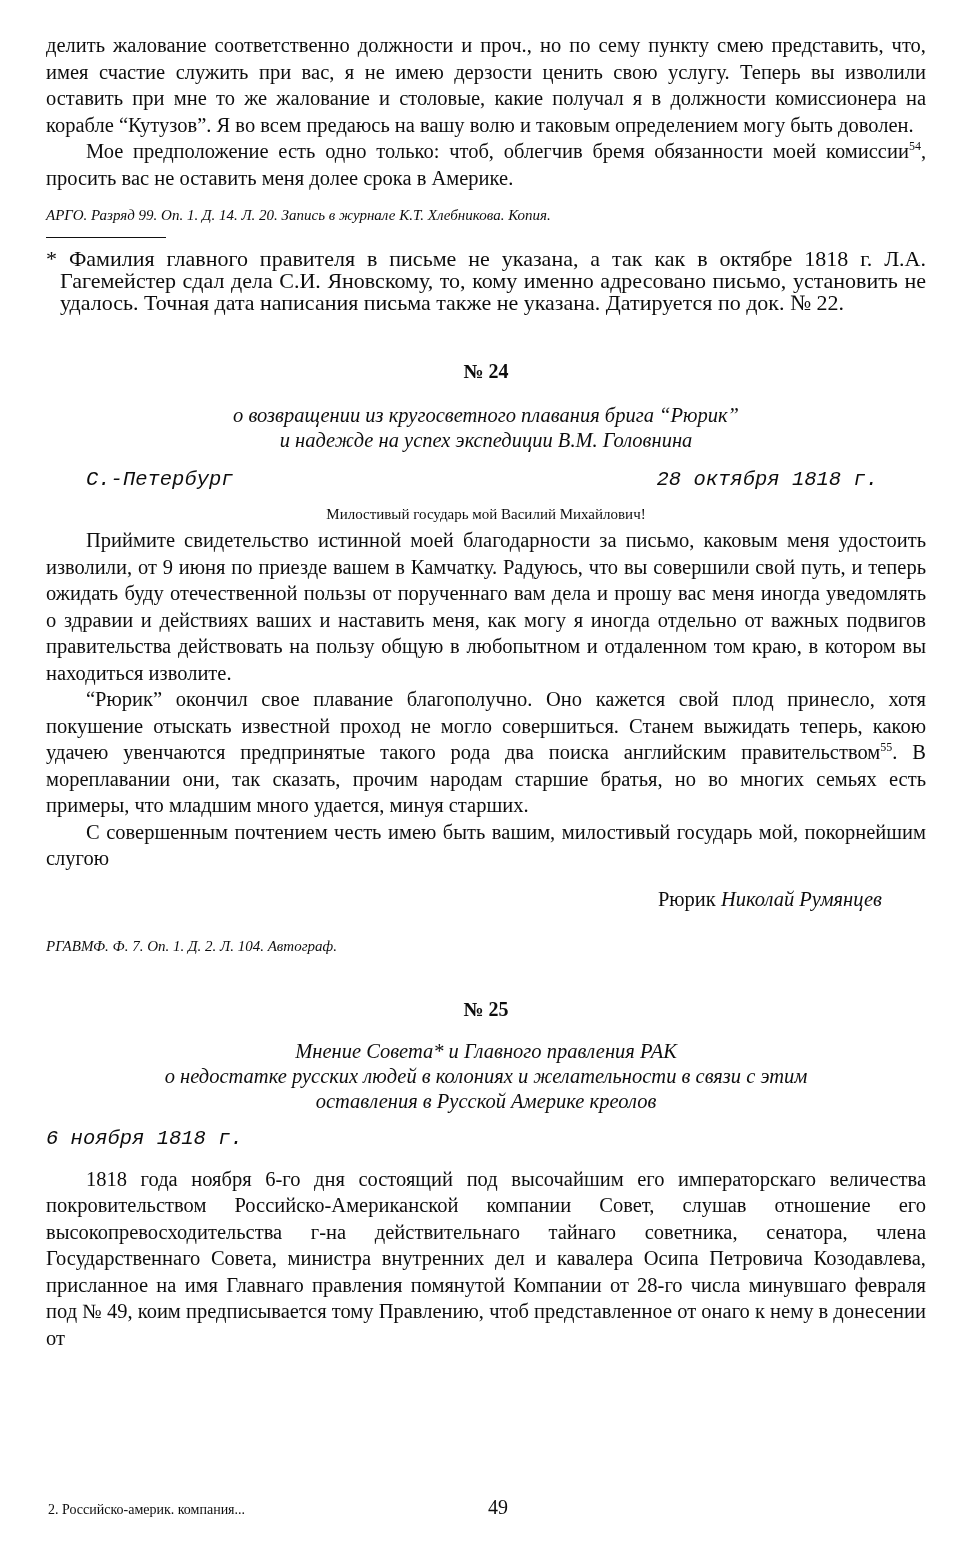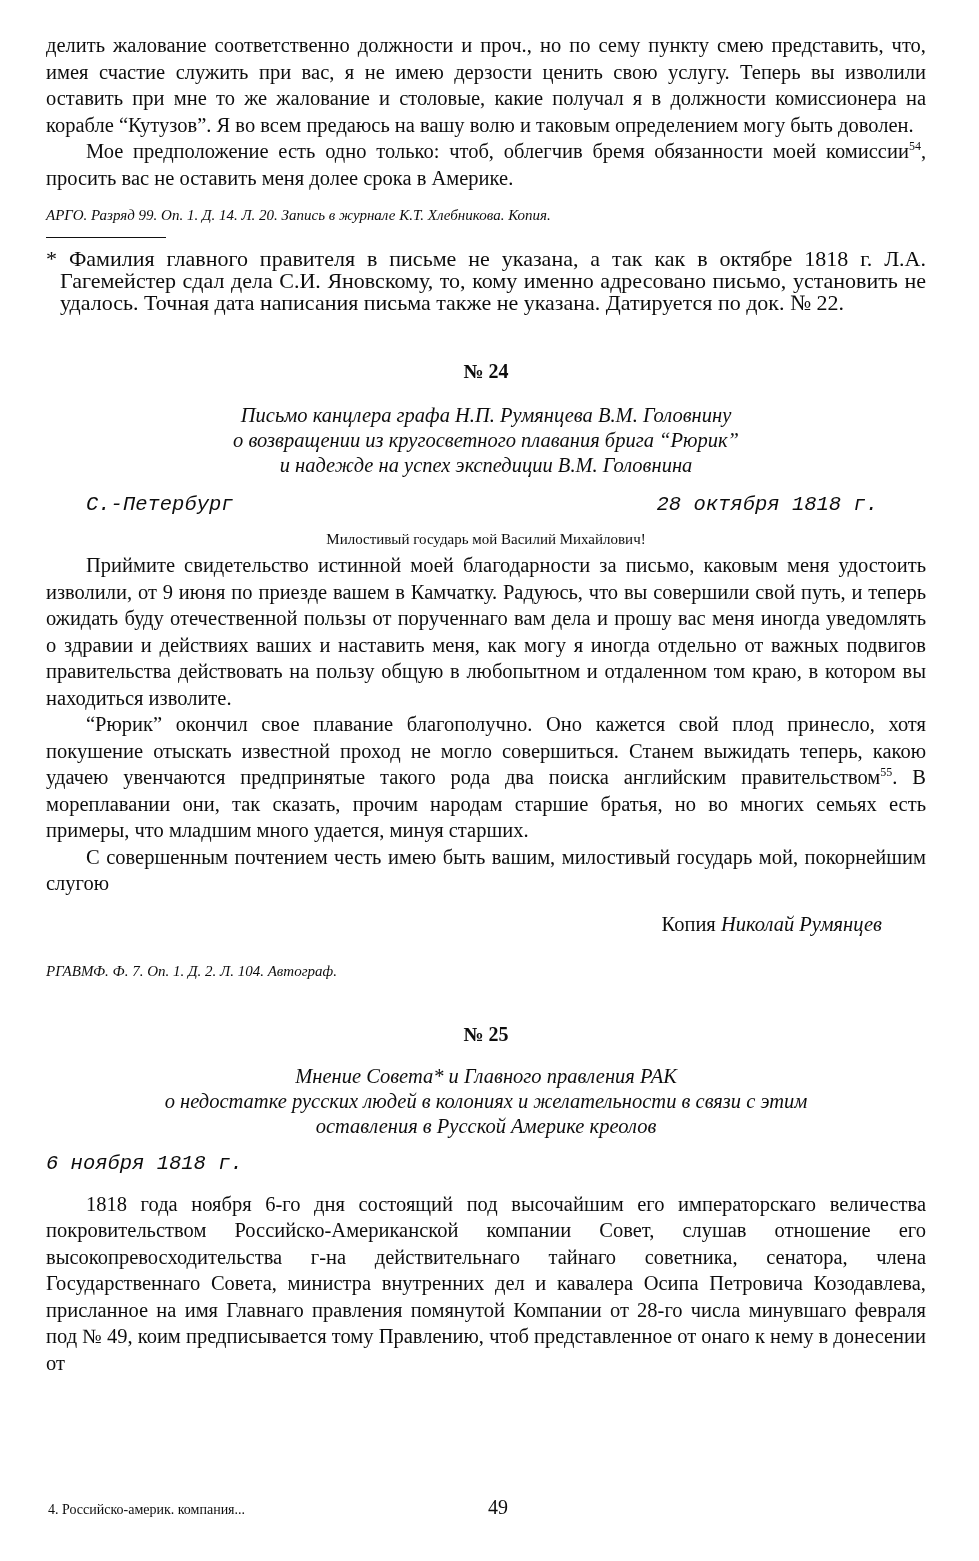--- a/index.html
+++ b/index.html
@@ -30,46 +30,45 @@
   <p class="p" style="text-align-last:left;">делить жалование соответственно должности и проч., но по сему пункту смею представить, что, имея счастие служить при вас, я не имею дерзости ценить свою услугу. Теперь вы изволили оставить при мне то же жалование и столовые, какие получал я в должности комиссионера на корабле “Кутузов”. Я во всем предаюсь на вашу волю и таковым определением могу быть доволен.</p>
   <p class="p indent" style="text-align-last:left;"><span>Мое предположение есть одно только: чтоб, облегчив бремя обязанности моей комиссии</span><sup>54</sup><span>, просить вас не оставить меня долее срока в Америке.</span></p>
 
   <p class="src" style="margin-top:14px;">АРГО. Разряд 99. Оп. 1. Д. 14. Л. 20. Запись в журнале К.Т. Хлебникова. Копия.</p>
 
   <div class="rule" style="margin-top:12px;"></div>
   <p class="fn" style="margin-top:10px;">* Фамилия главного правителя в письме не указана, а так как в октябре 1818 г. Л.А. Гагемейстер сдал дела С.И. Яновскому, то, кому именно адресовано письмо, установить не удалось. Точная дата написания письма также не указана. Датируется по док. № 22.</p>
 
   <p class="docno" style="margin-top:46px;">№ 24</p>
   <div style="margin-top:20px;">
-    <p class="title">Письмо канцлера графа Н.П. Румянцева В.М. Головнину</p>
     <p class="title">о возвращении из кругосветного плавания брига “Рюрик”</p>
     <p class="title">и надежде на успех экспедиции В.М. Головнина</p>
   </div>
   <div class="row" style="margin-top:14px; padding-left:40px; padding-right:48px;">
     <span>С.-Петербург</span>
     <span>28 октября 1818 г.</span>
   </div>
   <p class="salute" style="margin-top:8px;">Милостивый государь мой Василий Михайлович!</p>
   <p class="p indent" style="text-align-last:left;">Приймите свидетельство истинной моей благодарности за письмо, каковым меня удостоить изволили, от 9 июня по приезде вашем в Камчатку. Радуюсь, что вы совершили свой путь, и теперь ожидать буду отечественной пользы от порученнаго вам дела и прошу вас меня иногда уведомлять о здравии и действиях ваших и наставить меня, как могу я иногда отдельно от важных подвигов правительства действовать на пользу общую в любопытном и отдаленном том краю, в котором вы находиться изволите.</p>
   <p class="p indent" style="text-align-last:left;"><span>“Рюрик” окончил свое плавание благополучно. Оно кажется свой плод принесло, хотя покушение отыскать известной проход не могло совершиться. Станем выжидать теперь, какою удачею увенчаются предпринятые такого рода два поиска английским правительством</span><sup>55</sup><span>. В мореплавании они, так сказать, прочим народам старшие братья, но во многих семьях есть примеры, что младшим много удается, минуя старших.</span></p>
   <p class="p indent" style="text-align-last:left;">С совершенным почтением честь имею быть вашим, милостивый государь мой, покорнейшим слугою</p>
   <div class="sign" style="margin-top:14px;">
-    <span>Копия</span>
+    <span>Рюрик</span>
     <i>Николай Румянцев</i>
   </div>
   <p class="src" style="margin-top:24px;">РГАВМФ. Ф. 7. Оп. 1. Д. 2. Л. 104. Автограф.</p>
 
   <p class="docno" style="margin-top:42px;">№ 25</p>
   <div style="margin-top:18px;">
     <p class="title">Мнение Совета* и Главного правления РАК</p>
     <p class="title">о недостатке русских людей в колониях и желательности в связи с этим</p>
     <p class="title">оставления в Русской Америке креолов</p>
   </div>
   <div class="row" style="margin-top:12px; justify-content:flex-start; padding-right:48px;">
     <span>6 ноября 1818 г.</span>
   </div>
   <p class="p indent" style="margin-top:14px;">1818 года ноября 6-го дня состоящий под высочайшим его императорскаго величества покровительством Российско-Американской компании Совет, слушав отношение его высокопревосходительства г-на действительнаго тайнаго советника, сенатора, члена Государственнаго Совета, министра внутренних дел и кавалера Осипа Петровича Козодавлева, присланное на имя Главнаго правления помянутой Компании от 28-го числа минувшаго февраля под № 49, коим предписывается тому Правлению, чтоб представленное от онаго к нему в донесении от</p>
 </div>
 
 <div class="foot">
-  <span class="rh">4. Российско-америк. компания...</span>
+  <span class="rh">2. Российско-америк. компания...</span>
   <span class="pn">49</span>
 </div>
 
 </body></html>

